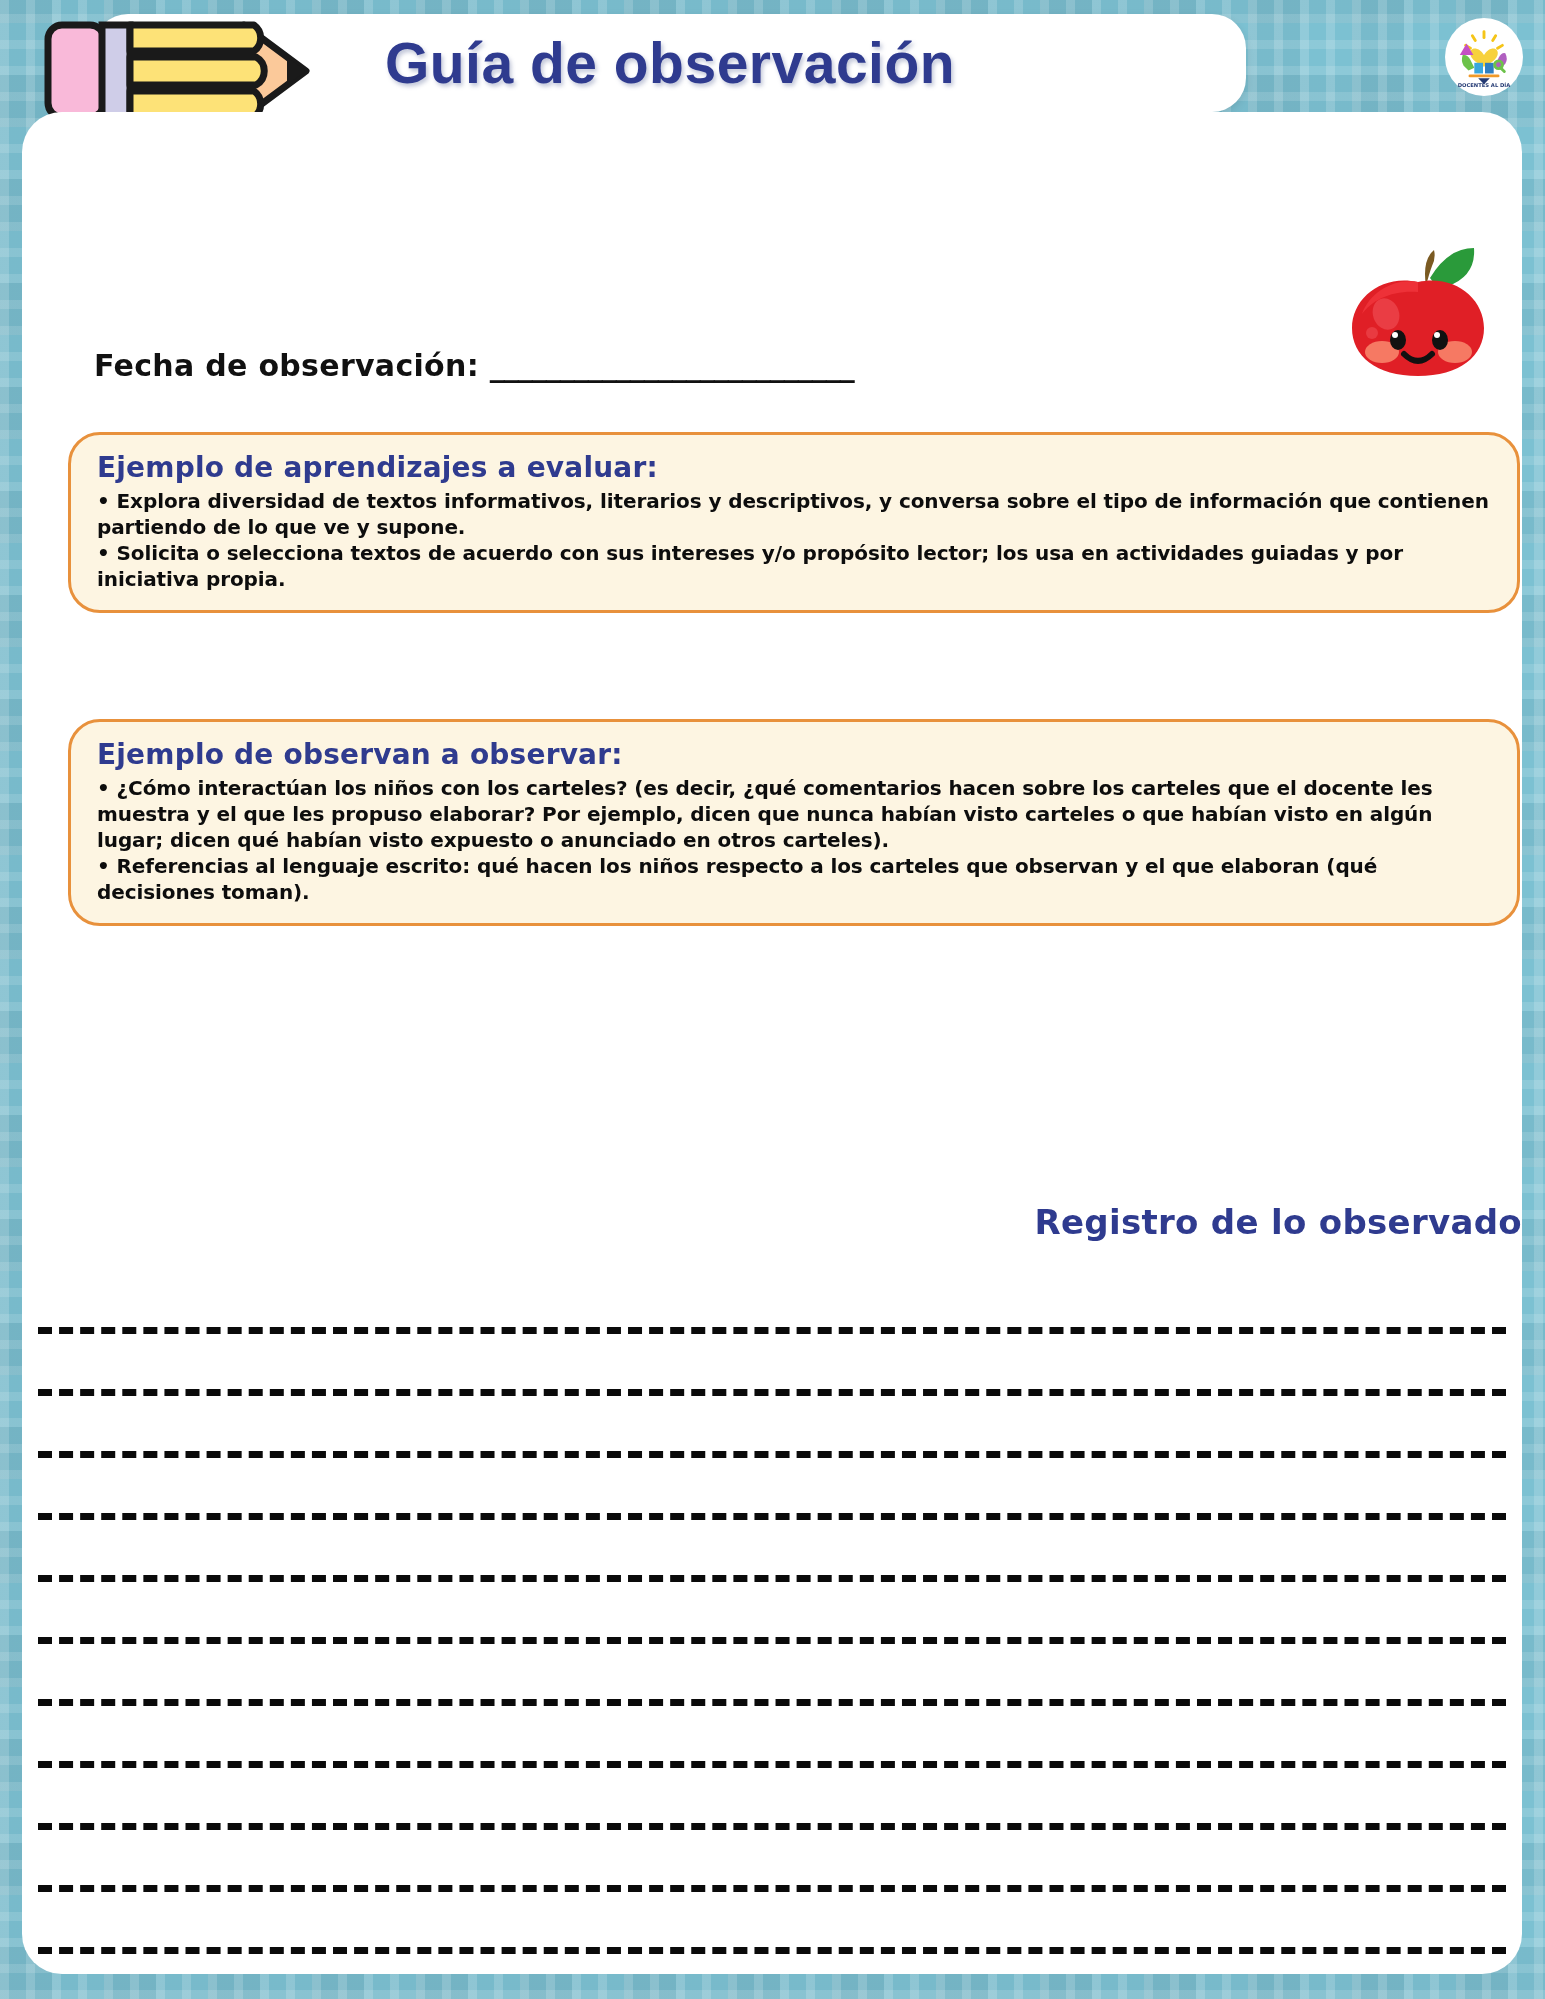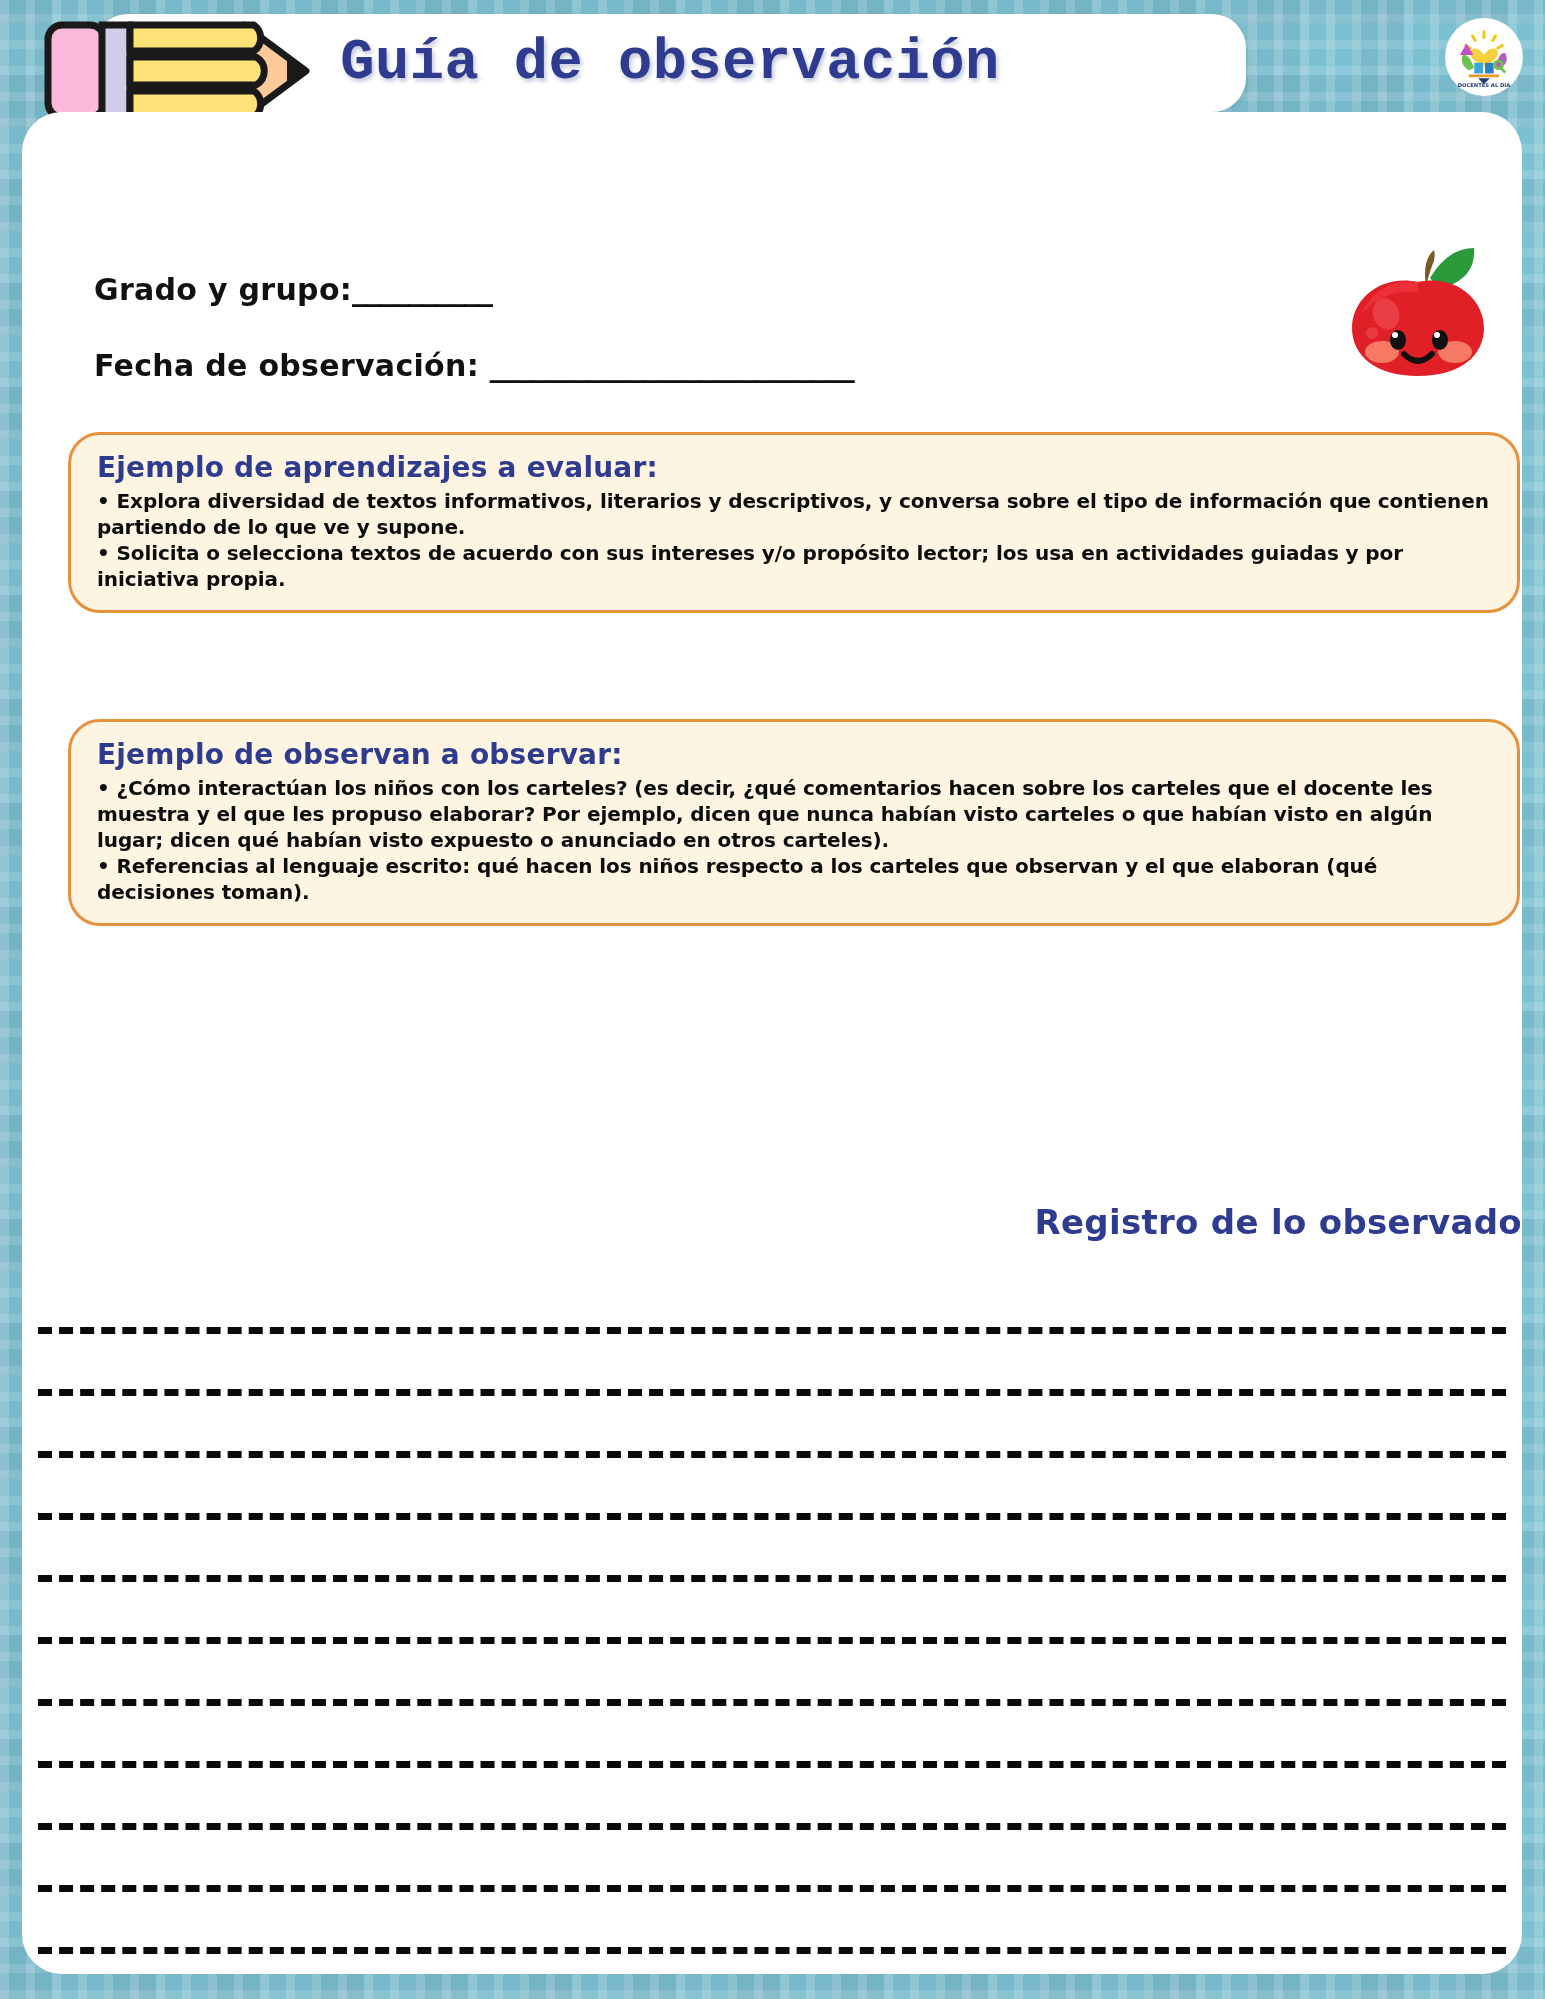--- a/index.html
+++ b/index.html
@@ -48,21 +48,21 @@
   }
   #page-title {
     position: absolute;
     left: 140px;
     top: 14px;
     width: 1060px;
     height: 98px;
     display: flex;
     align-items: center;
     justify-content: center;
-    font-family: Liberation Mono, monospace;
+    font-family: Liberation Sans, sans-serif;
     font-size: 57px;
     font-weight: bold;
     color: #2f3b8f;
     letter-spacing: 0.5px;
     text-shadow: 2px 3px 4px rgba(120,130,170,0.45);
     white-space: nowrap;
   }
 
   
   #pencil-icon {
@@ -238,23 +238,20 @@
     <line x1="49" y1="43" x2="53" y2="47" stroke="#6cc24a" stroke-width="3" stroke-linecap="round"></line>
 
     <rect x="16" y="50" width="32" height="3" rx="1.5" fill="#f09a2b"></rect>
     <path d="M26 54 h12 l-6 6 Z" fill="#243a73"></path>
     <text x="32" y="63" font-size="5.4" font-family="DejaVu Sans, sans-serif" fill="#243a73" text-anchor="middle" font-weight="bold">DOCENTES AL DÍA</text>
   </svg>
 </div>
 
 <div id="main-card">
 
-  <div class="field-row" id="field-grado">
-    <span>Grado y grupo:</span><span class="blank">__________</span>
-  </div>
 
   <div class="field-row" id="field-fecha">
     <span>Fecha de observación: </span><span class="blank">__________________________</span>
   </div>
 
   <svg id="apple-icon" viewBox="0 0 152 142">
     <path d="M84 52 q-4 -26 8 -36 q2 8 -2 16 q-3 8 -6 20 Z" fill="#7a5a22"></path>
     <path d="M88 44 q18 -30 44 -30 q2 28 -26 38 q-10 4 -18 -8 Z" fill="#2a9a3a"></path>
     <path d="M76 48 C40 40 10 64 10 94 c0 28 24 48 66 48 s66 -20 66 -48 c0 -30 -30 -54 -66 -46 Z" fill="#e01f26"></path>
     <path d="M76 48 C52 44 28 58 20 80 c10 -14 30 -24 56 -22 Z" fill="#f0353c" opacity="0.85"></path>

